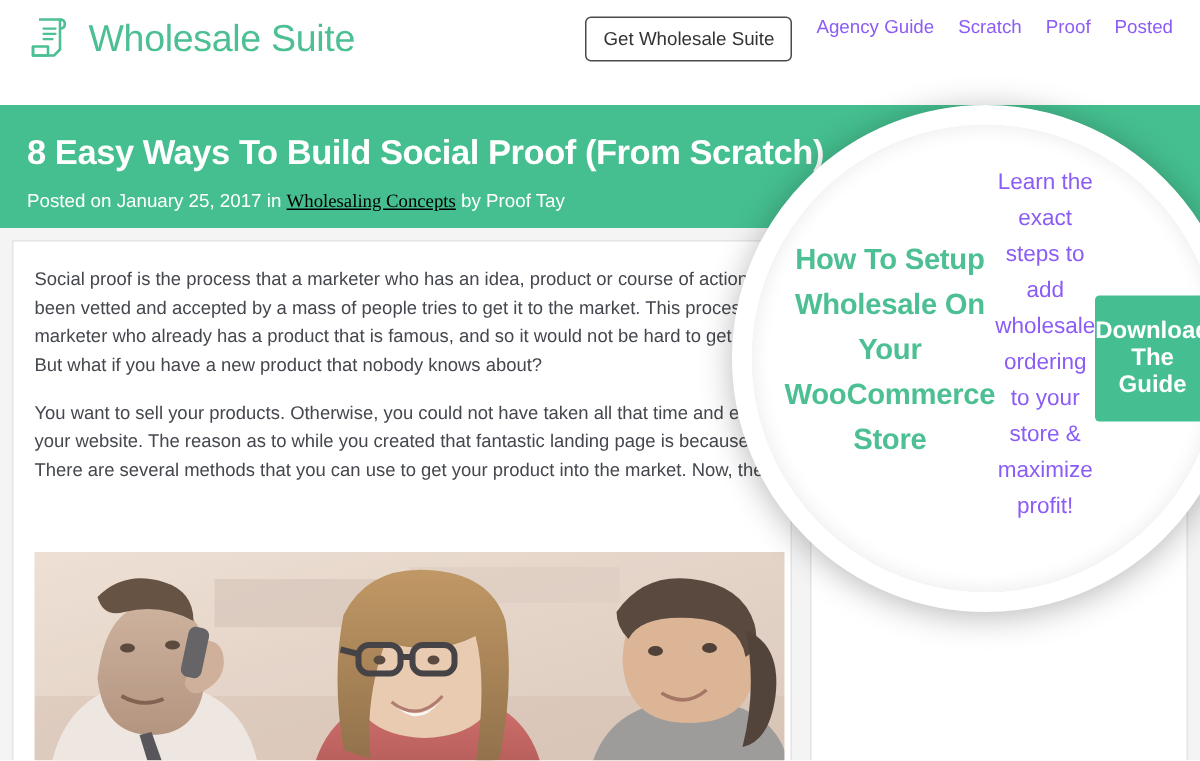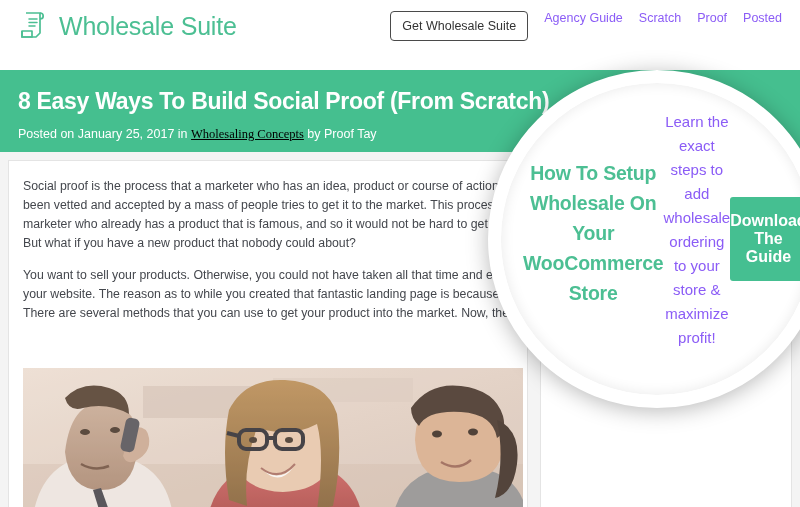--- a/index.html
+++ b/index.html
@@ -269,21 +269,21 @@
       <span>Posted on January 25, 2017 in </span><a href="#">Wholesaling Concepts</a><span> by Proof Tay</span>
     </div>
   </div>
 
   <div class="content-wrap">
 
     <div class="article-card">
       <p class="para" style="margin-bottom:0">Social proof is the process that a marketer who has an idea, product or course of action that has al</p>
       <p class="para" style="margin-bottom:0">been vetted and accepted by a mass of people tries to get it to the market. This process is easy fo</p>
       <p class="para" style="margin-bottom:0">marketer who already has a product that is famous, and so it would not be hard to get the marke</p>
-      <p class="para">But what if you have a new product that nobody could about?</p>
+      <p class="para">But what if you have a new product that nobody knows about?</p>
 
       <p class="para" style="margin-bottom:0">You want to sell your products. Otherwise, you could not have taken all that time and energy t</p>
       <p class="para" style="margin-bottom:0">your website. The reason as to while you created that fantastic landing page is because you wa</p>
 
       <p class="para" style="margin-bottom:0">There are several methods that you can use to get your product into the market. Now, the follow</p>
 
       <div class="article-photo">
         <svg class="photo-svg" viewBox="0 0 500 148" xmlns="http://www.w3.org/2000/svg" aria-hidden="true">
           <defs>
             <linearGradient id="bg" x1="0" y1="0" x2="1" y2="1">

